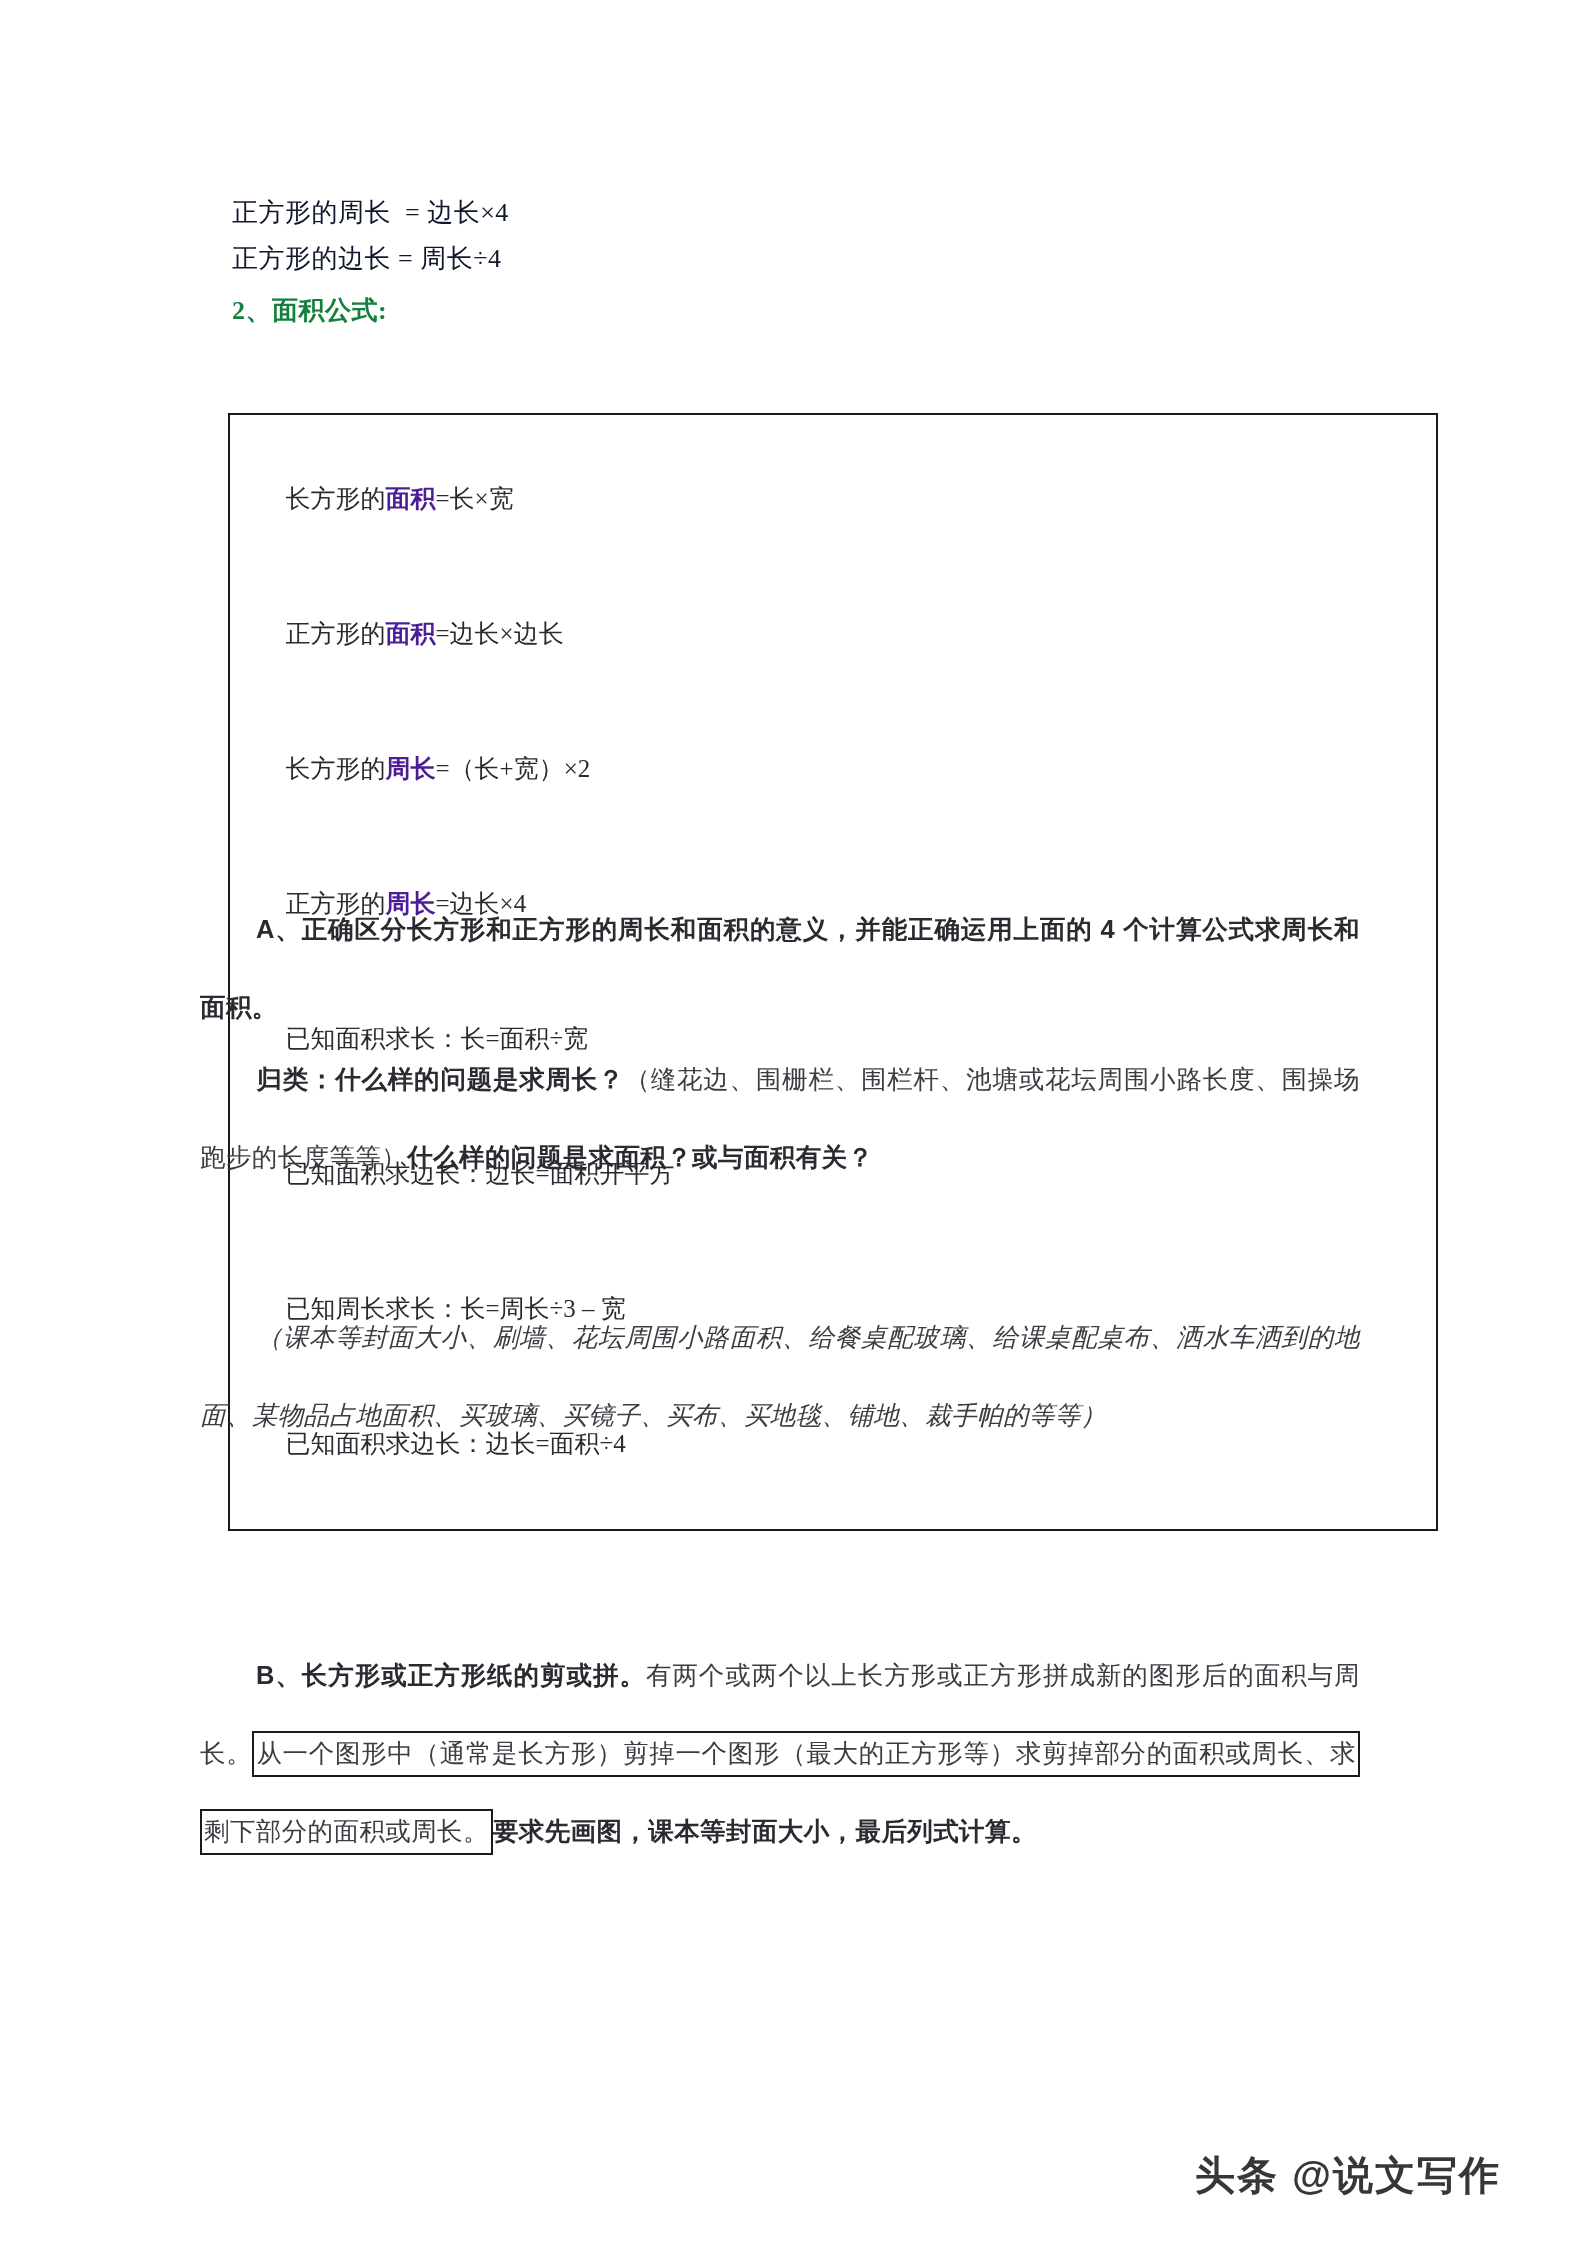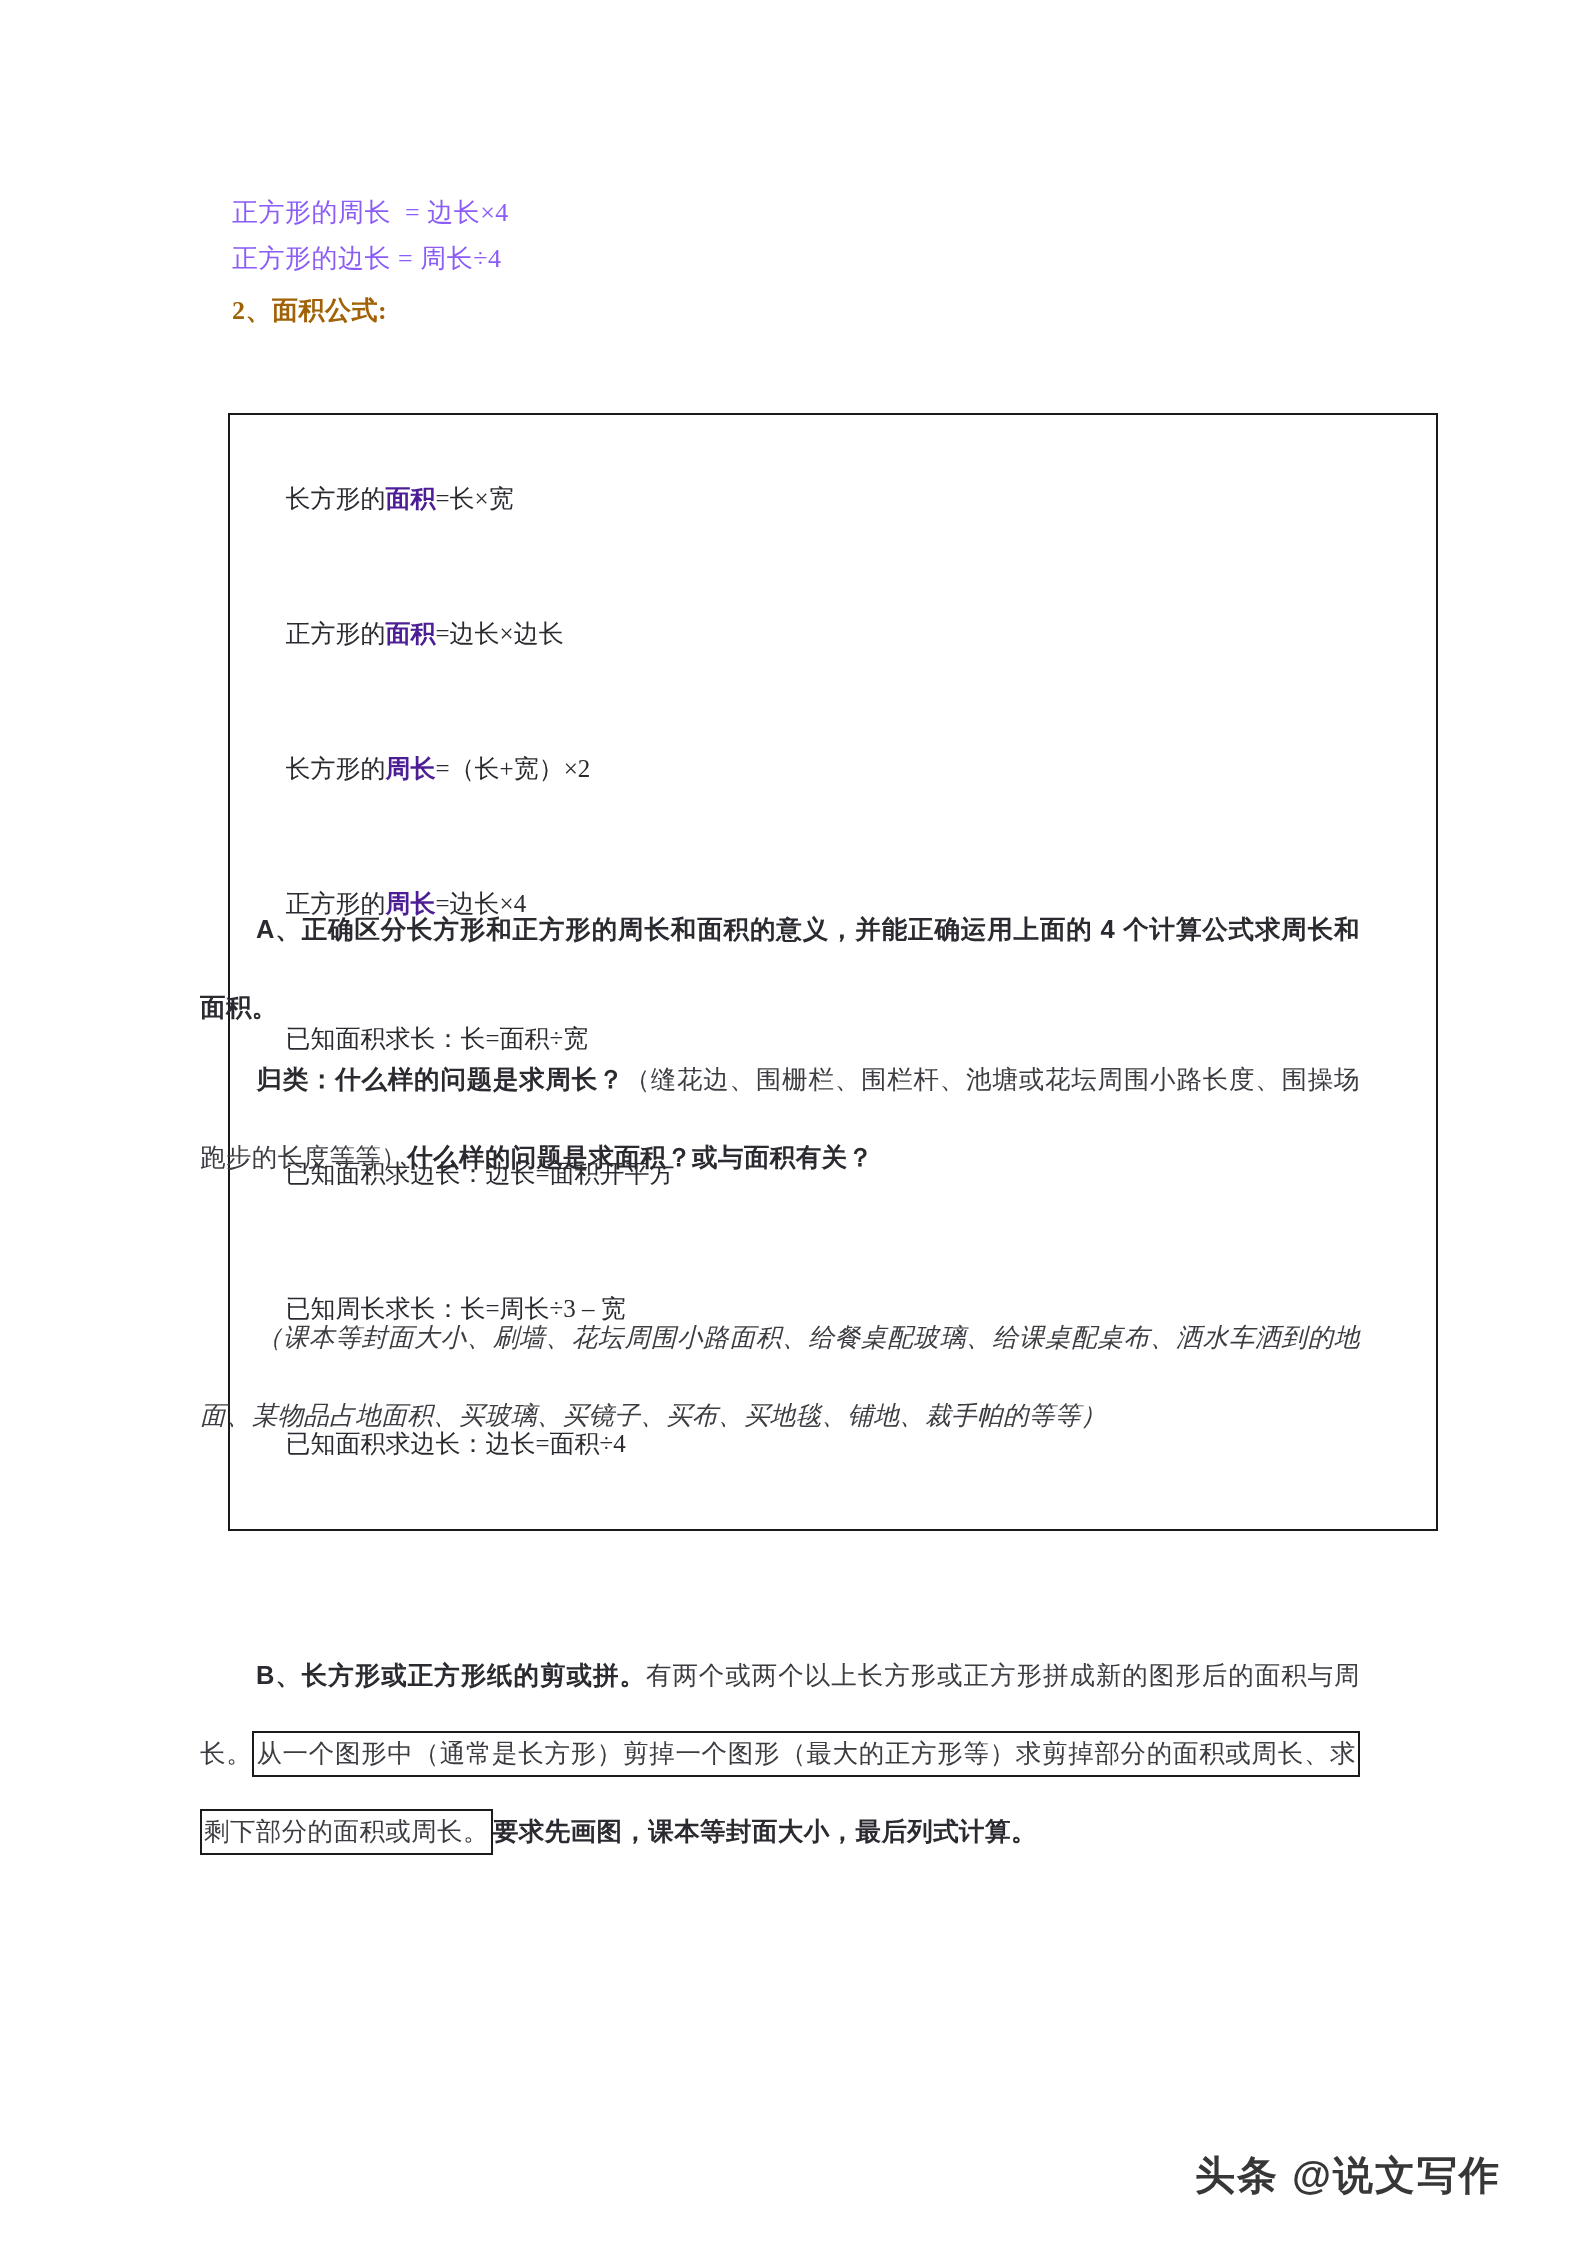--- a/index.html
+++ b/index.html
@@ -27,27 +27,27 @@
   .serif-block {
     position: absolute;
     left: 232px;
     top: 190px;
     width: 1150px;
   }
   .serif-line {
     font-family: "Liberation Serif", "DejaVu Serif", serif;
     font-size: 26px;
     line-height: 46px;
-    color: #8b5cf6;
+    color: #0f172a;
     white-space: pre;
     letter-spacing: 0.5px;
   }
   .serif-line.bold-head {
     font-weight: bold;
-    color: #a16207;
+    color: #15803d;
     margin-top: 6px;
   }
 
   
   .formula-box {
     position: absolute;
     left: 228px;
     top: 413px;
     width: 1210px;
     border: 2px solid #1a1a1a;

